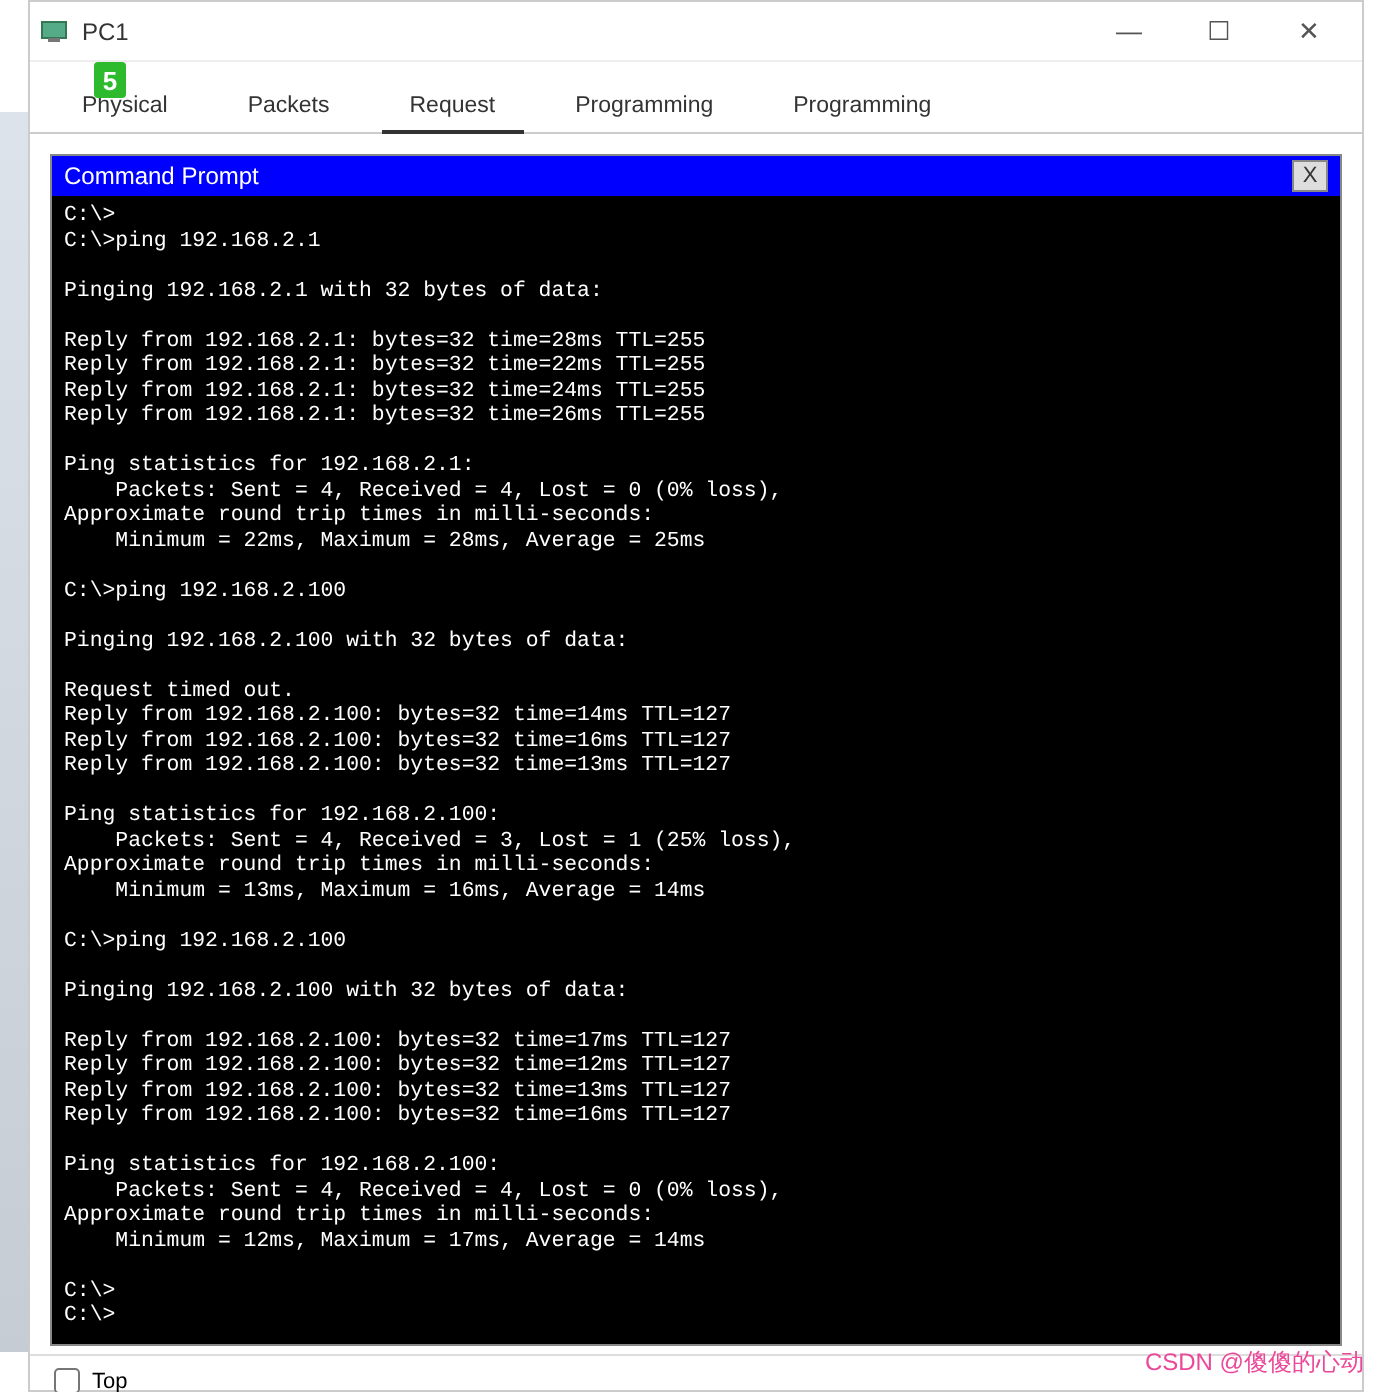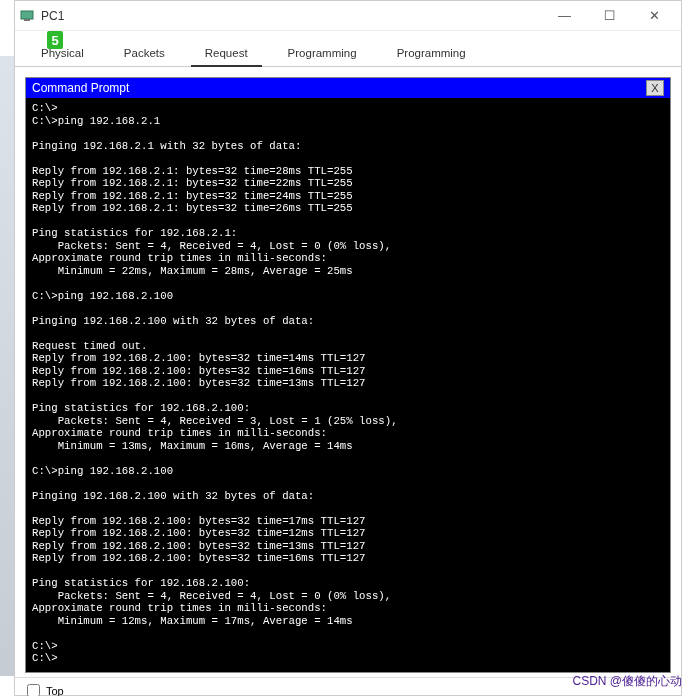--- a/index.html
+++ b/index.html
@@ -20,21 +20,21 @@
 .cmd-title { background: #0000ff; color: #fff; font-size: 12px; padding: 2px 6px; display: flex; justify-content: space-between; align-items: center; }
 .cmd-close { background: #ddd; color: #333; width: 18px; height: 16px; display: flex; align-items: center; justify-content: center; font-size: 11px; border: 1px solid #888; cursor: pointer; }
 .terminal { background: #000; color: #fff; font-family: 'Courier New', monospace; font-size: 10.7px; line-height: 12.5px; padding: 4px 6px; height: 574px; overflow-y: auto; white-space: pre; position: relative; }
 .terminal::-webkit-scrollbar { width: 16px; }
 .terminal::-webkit-scrollbar-track { background: #f0f0f0; }
 .terminal::-webkit-scrollbar-thumb { background: #c0c0c0; border: 1px solid #a0a0a0; }
 .terminal::-webkit-scrollbar-button { background: #e0e0e0; height: 16px; border: 1px solid #a0a0a0; }
 .bottom-bar { padding: 6px 12px; display: flex; align-items: center; font-size: 11px; border-top: 1px solid #ddd; }
 .bottom-bar input[type="checkbox"] { margin-right: 6px; }
 .left-strip { position: absolute; left: 0; top: 56px; width: 14px; height: 620px; background: linear-gradient(#dde3ea, #c5ccd4); }
-.watermark { position: absolute; right: 10px; bottom: 6px; font-size: 12px; color: #4c1d95; font-family: Arial, sans-serif; }
+.watermark { position: absolute; right: 10px; bottom: 6px; font-size: 12px; color: #ec4899; font-family: Arial, sans-serif; }
 </style>
 </head>
 <body>
 
 <div class="left-strip"></div>
 
 <div class="window">
   <div class="titlebar">
     <span class="app-icon">
       <svg viewBox="0 0 16 16">

